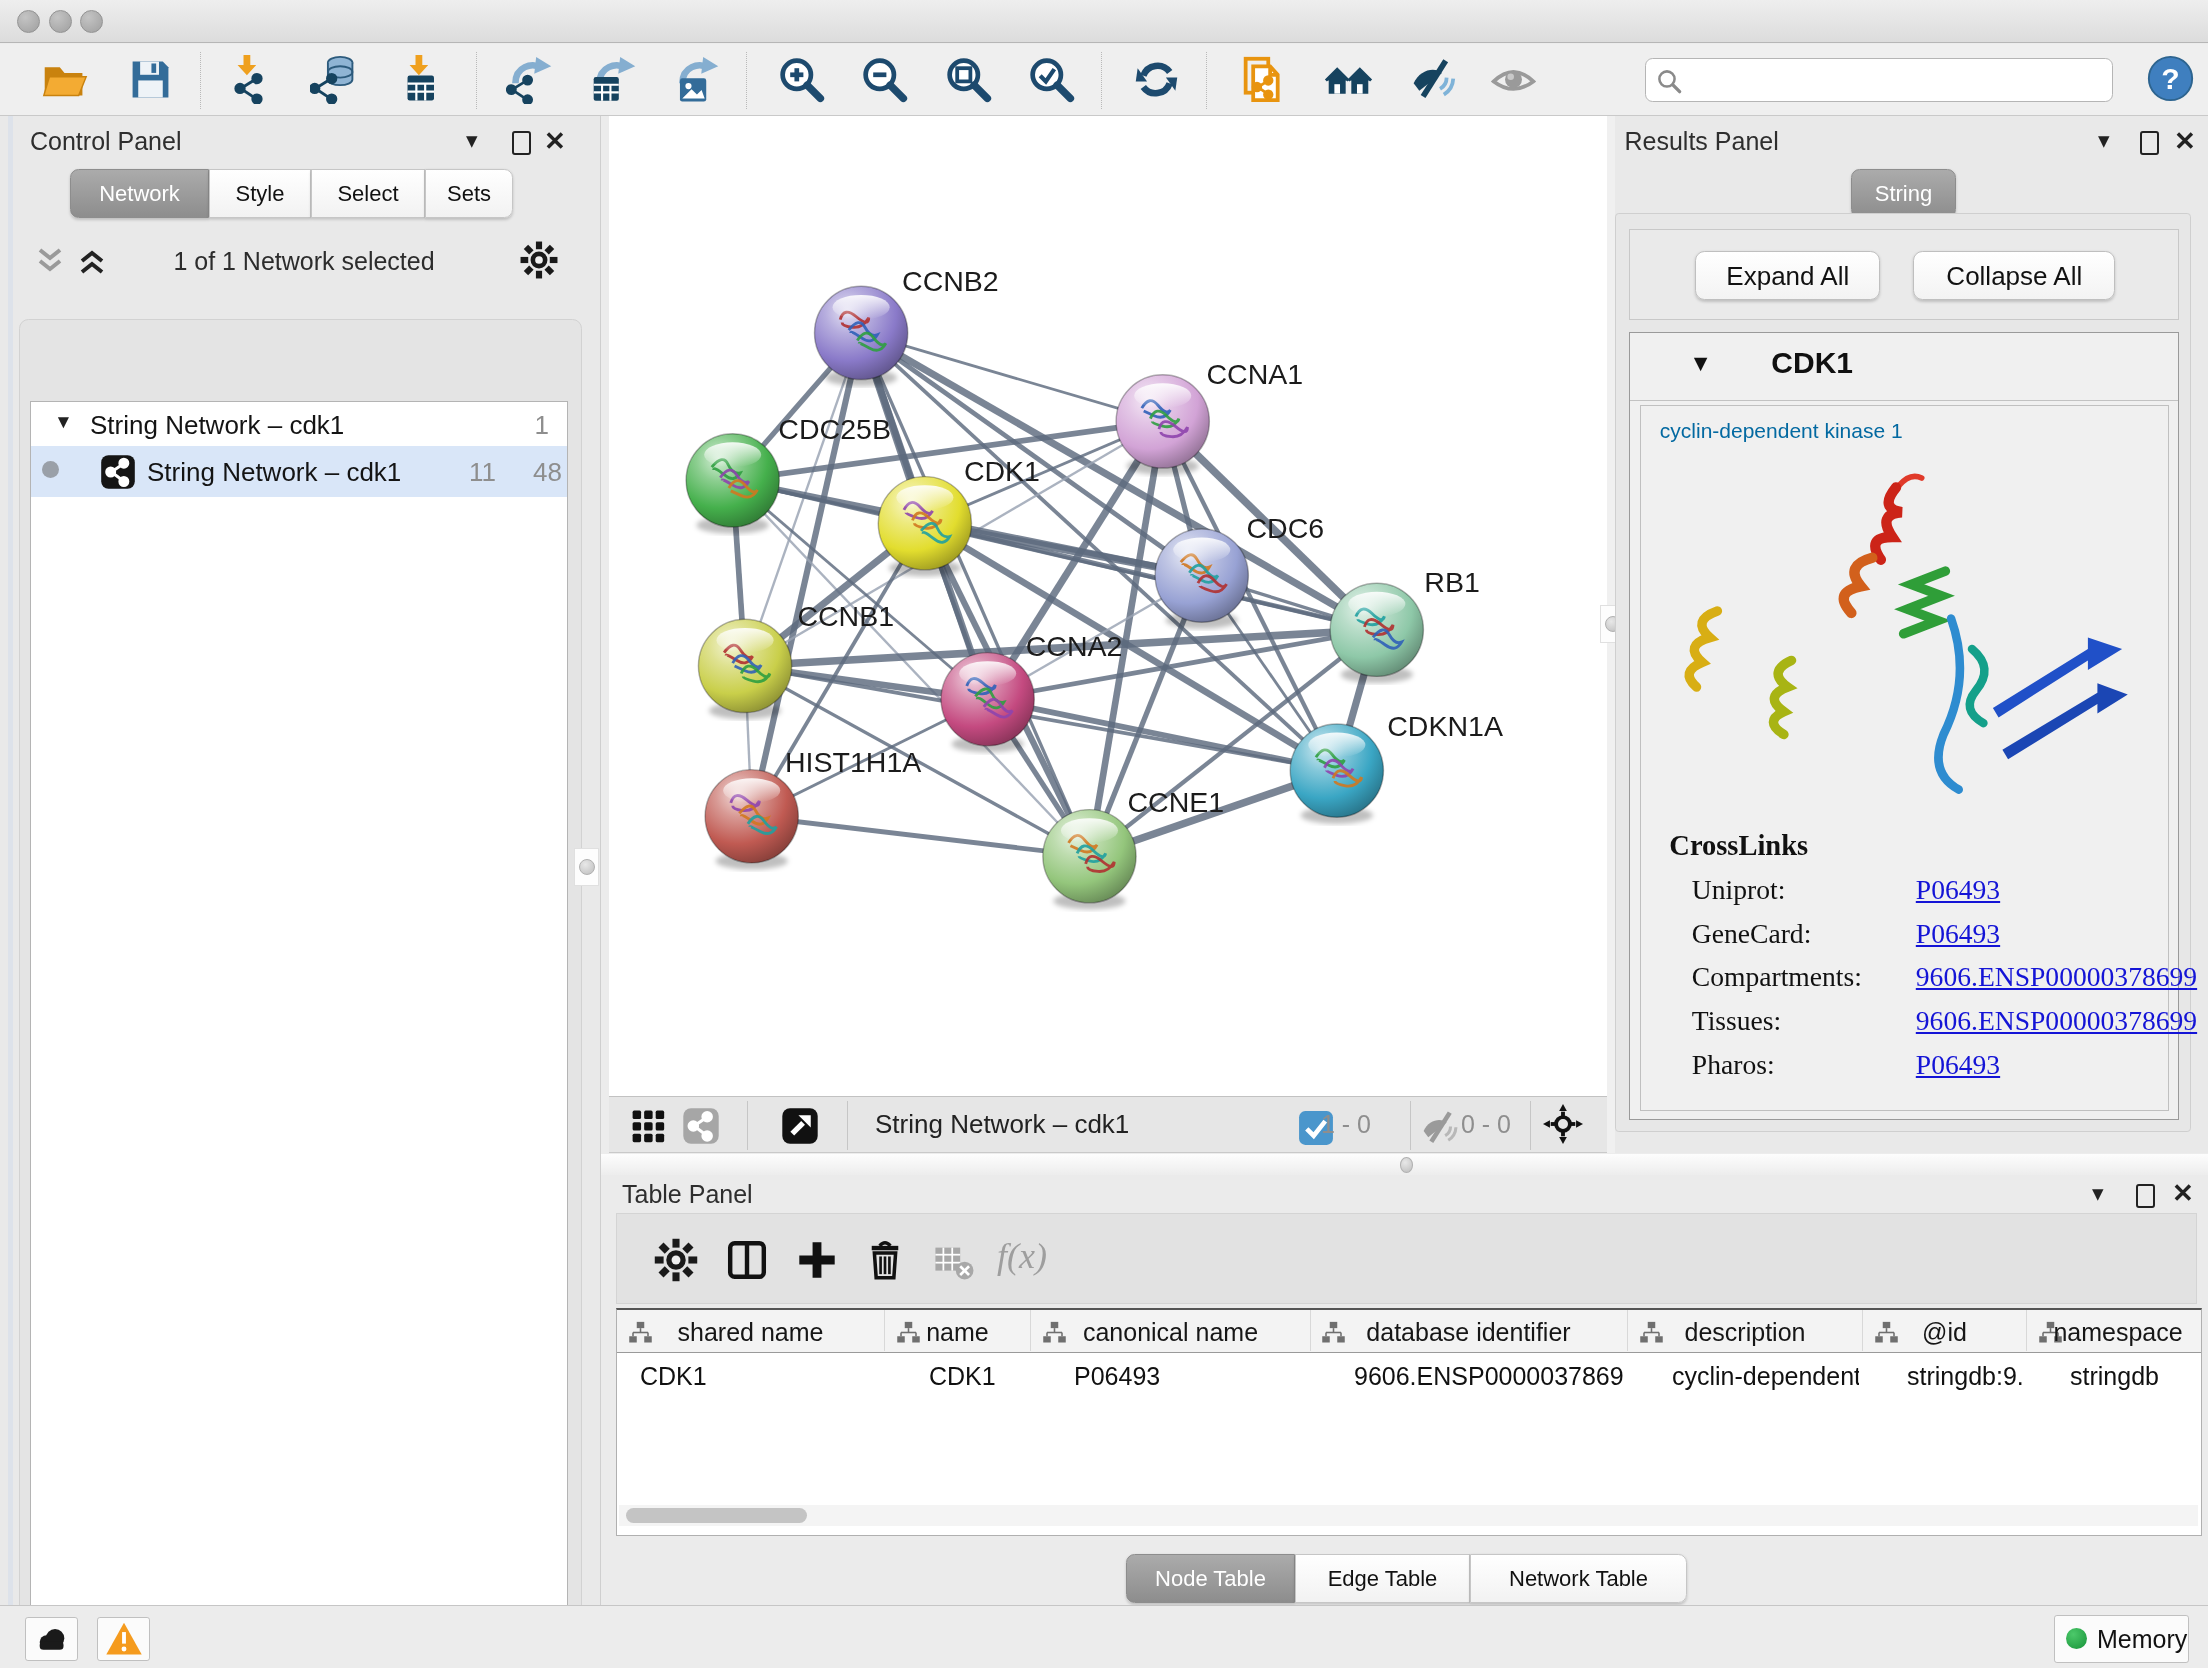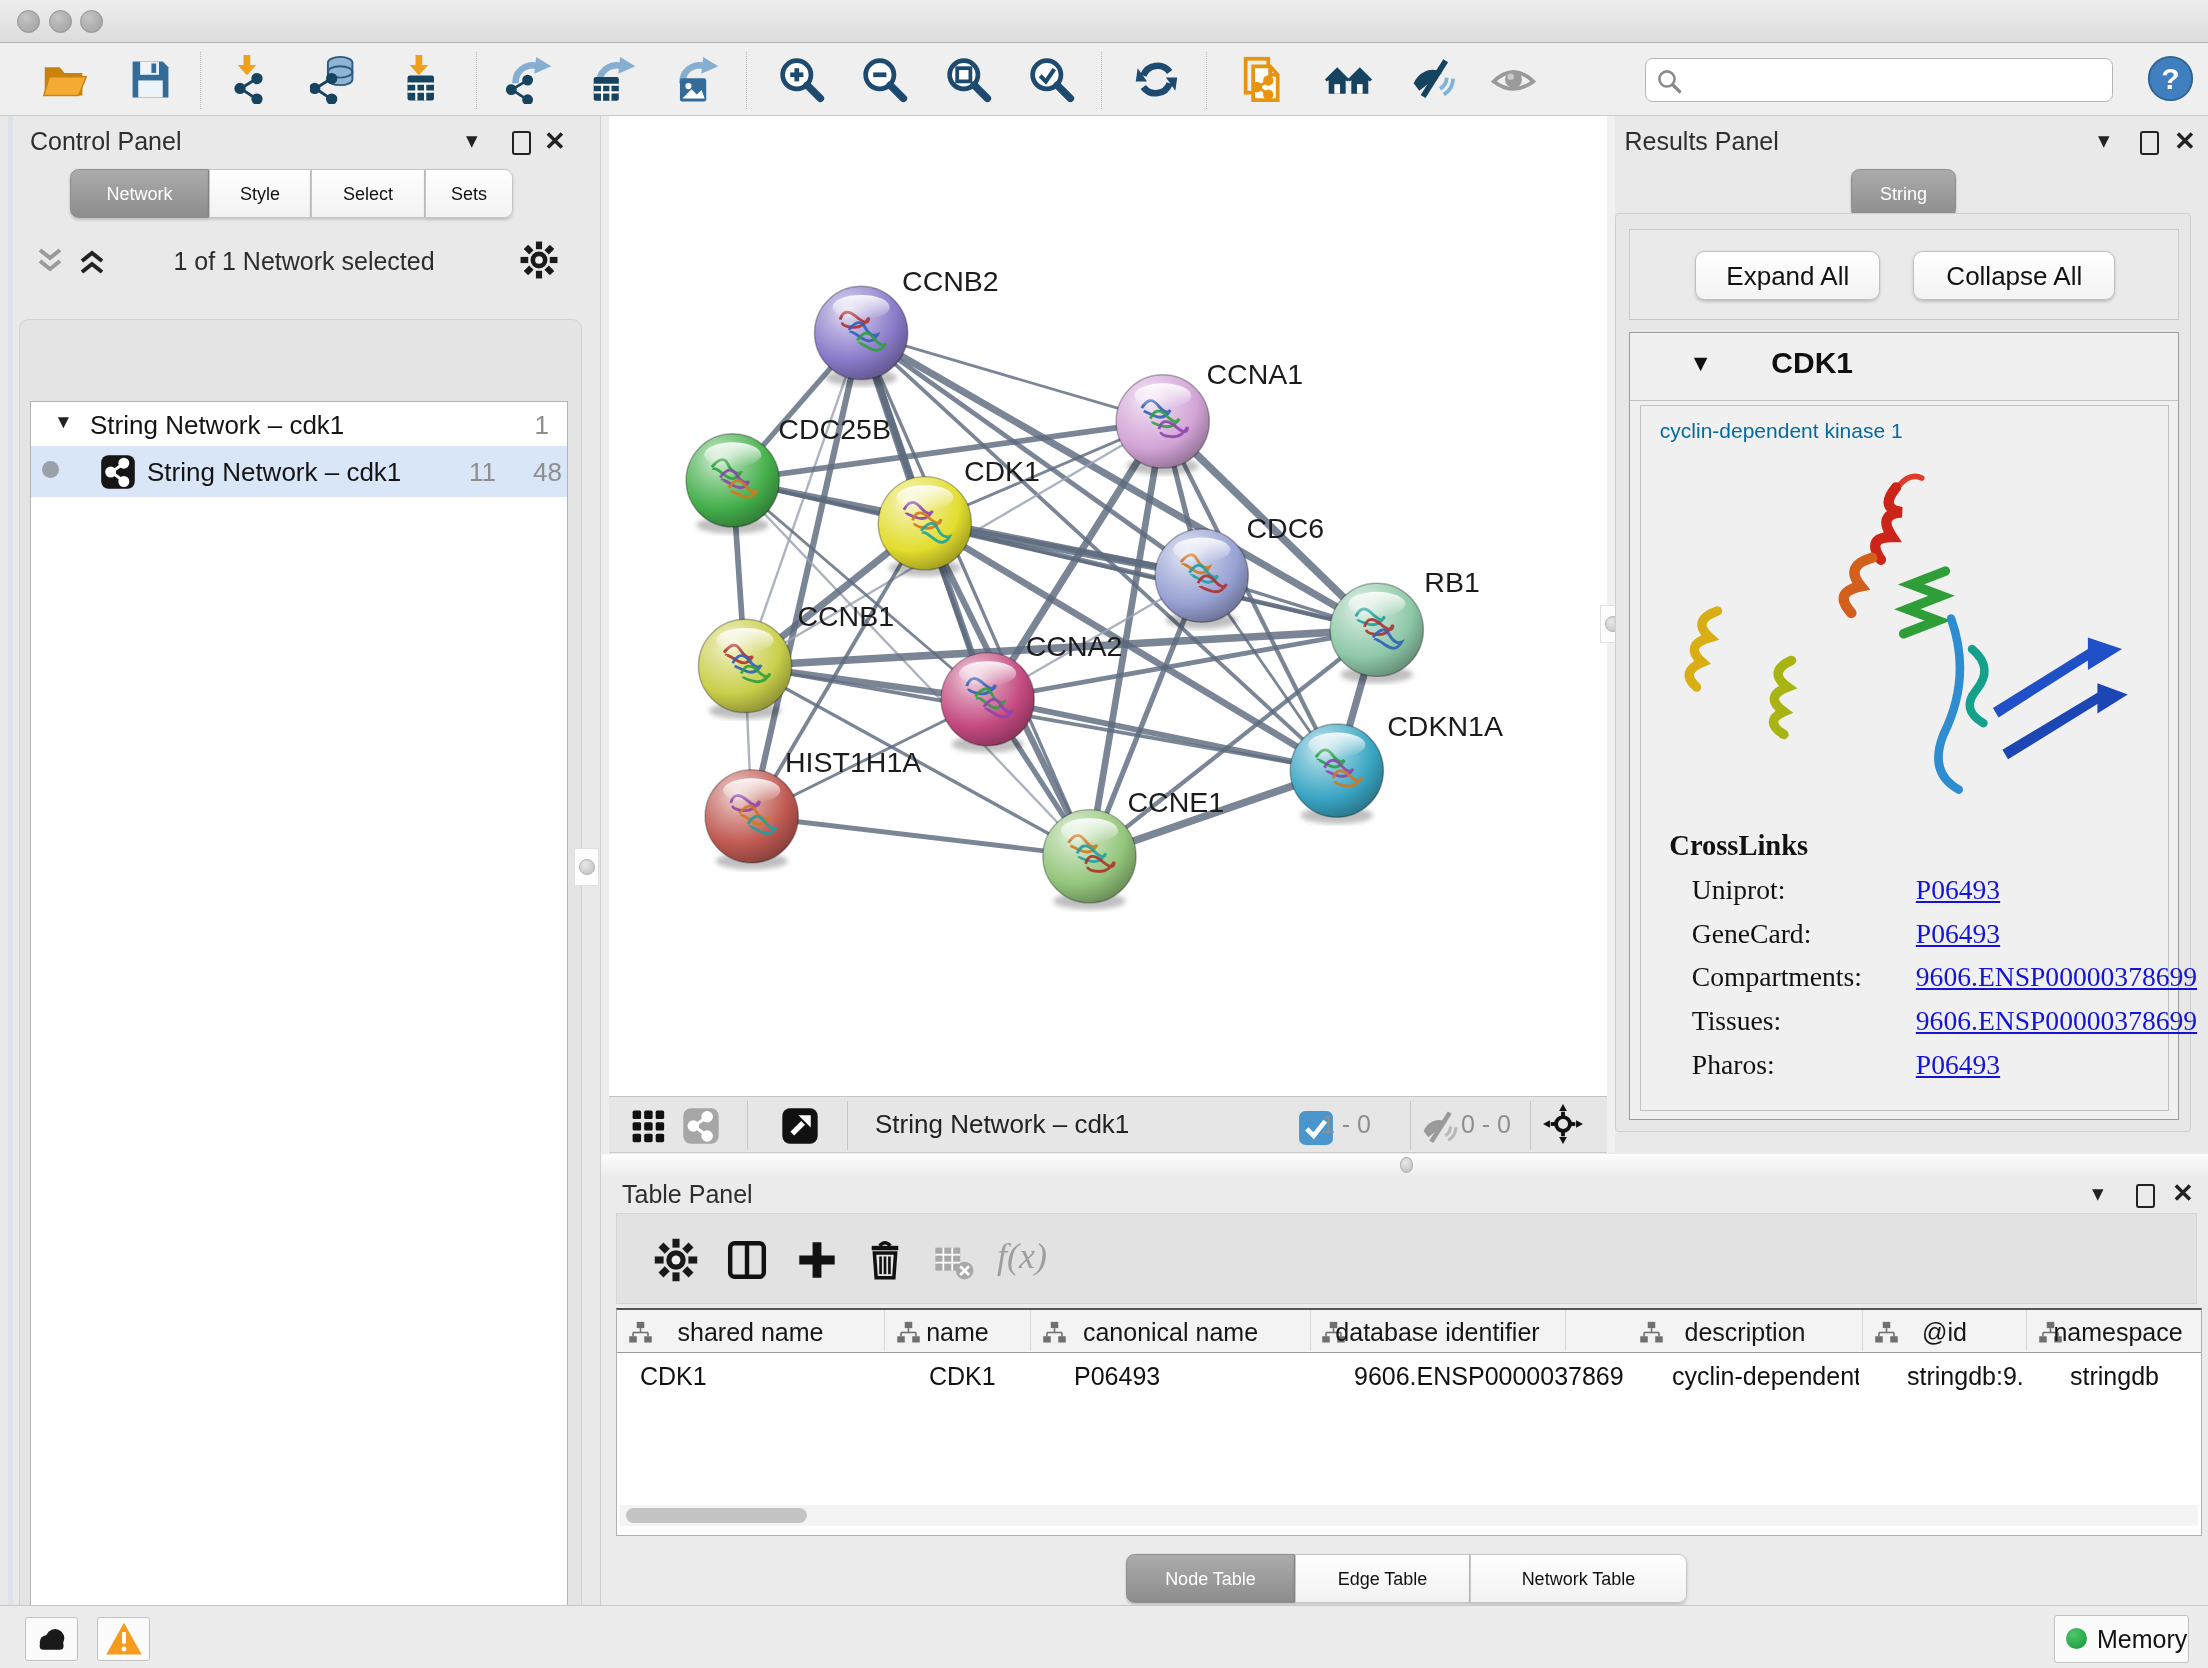--- a/index.html
+++ b/index.html
@@ -22,21 +22,21 @@
   #searchbox { position:absolute; left:1645px; top:14.3px; width:468px; height:44px;
     background:#fff; border:1px solid #b5b5b5; border-radius:7.6px; }
   #searchbox svg { position:absolute; left:9.5px; top:8.6px; width:27px; height:27px; }
   #searchbox input { position:absolute; left:44px; top:3.8px; width:409px; height:34px;
     border:none; outline:none; font-size:24px; background:transparent; }
   
   .paneltitle { font-size:25px; color:#2e2e2e; }
   .pctl { position:absolute; font-size:23px; color:#222; }
   .floatbox { width:19px; height:24px; border:2.9px solid #222; border-radius:2.9px; }
   .tab { position:absolute; height:49px; background:linear-gradient(#ffffff,#f2f2f2);
-    border:1px solid #c6c6c6; font-size:18px; color:#111; text-align:center;
+    border:1px solid #c6c6c6; font-size:22px; color:#111; text-align:center;
     line-height:48px; box-shadow:0 1.9px 2.9px rgba(0,0,0,0.18); }
   .tab.sel { background:linear-gradient(#ababab,#8d8d8d); color:#fff; border-color:#8d8d8d; }
   
   #cp-box { position:absolute; left:19px; top:203px; width:563px; height:1396px;
     background:#e4e4e4; border:1px solid #d2d2d2; border-radius:9.5px; }
   #cp-tree { position:absolute; left:30px; top:285px; width:538px; height:1301px;
     background:#fff; border:1px solid #b4b4b4; }
   .treerow { position:absolute; left:0; width:536px; font-size:26px; color:#141414; }
   .count { position:absolute; color:#8e8e8e; font-size:26px; text-align:right; }
   
@@ -891,21 +891,21 @@
             <use href="#i-tree"></use>
           </svg>
           <span class="lbl">name</span>
         </div>
         <div class="th" style="left: 414px; width: 280px;">
           <svg viewBox="0 0 40 40">
             <use href="#i-tree"></use>
           </svg>
           <span class="lbl">canonical name</span>
         </div>
-        <div class="th" style="left: 693px; width: 256px;">
+        <div class="th" style="left: 693px; width: 318px;">
           <svg viewBox="0 0 40 40">
             <use href="#i-tree"></use>
           </svg>
           <span class="lbl">database identifier</span>
         </div>
         <div class="th" style="left: 1011px; width: 235px;">
           <svg viewBox="0 0 40 40">
             <use href="#i-tree"></use>
           </svg>
           <span class="lbl">description</span>

